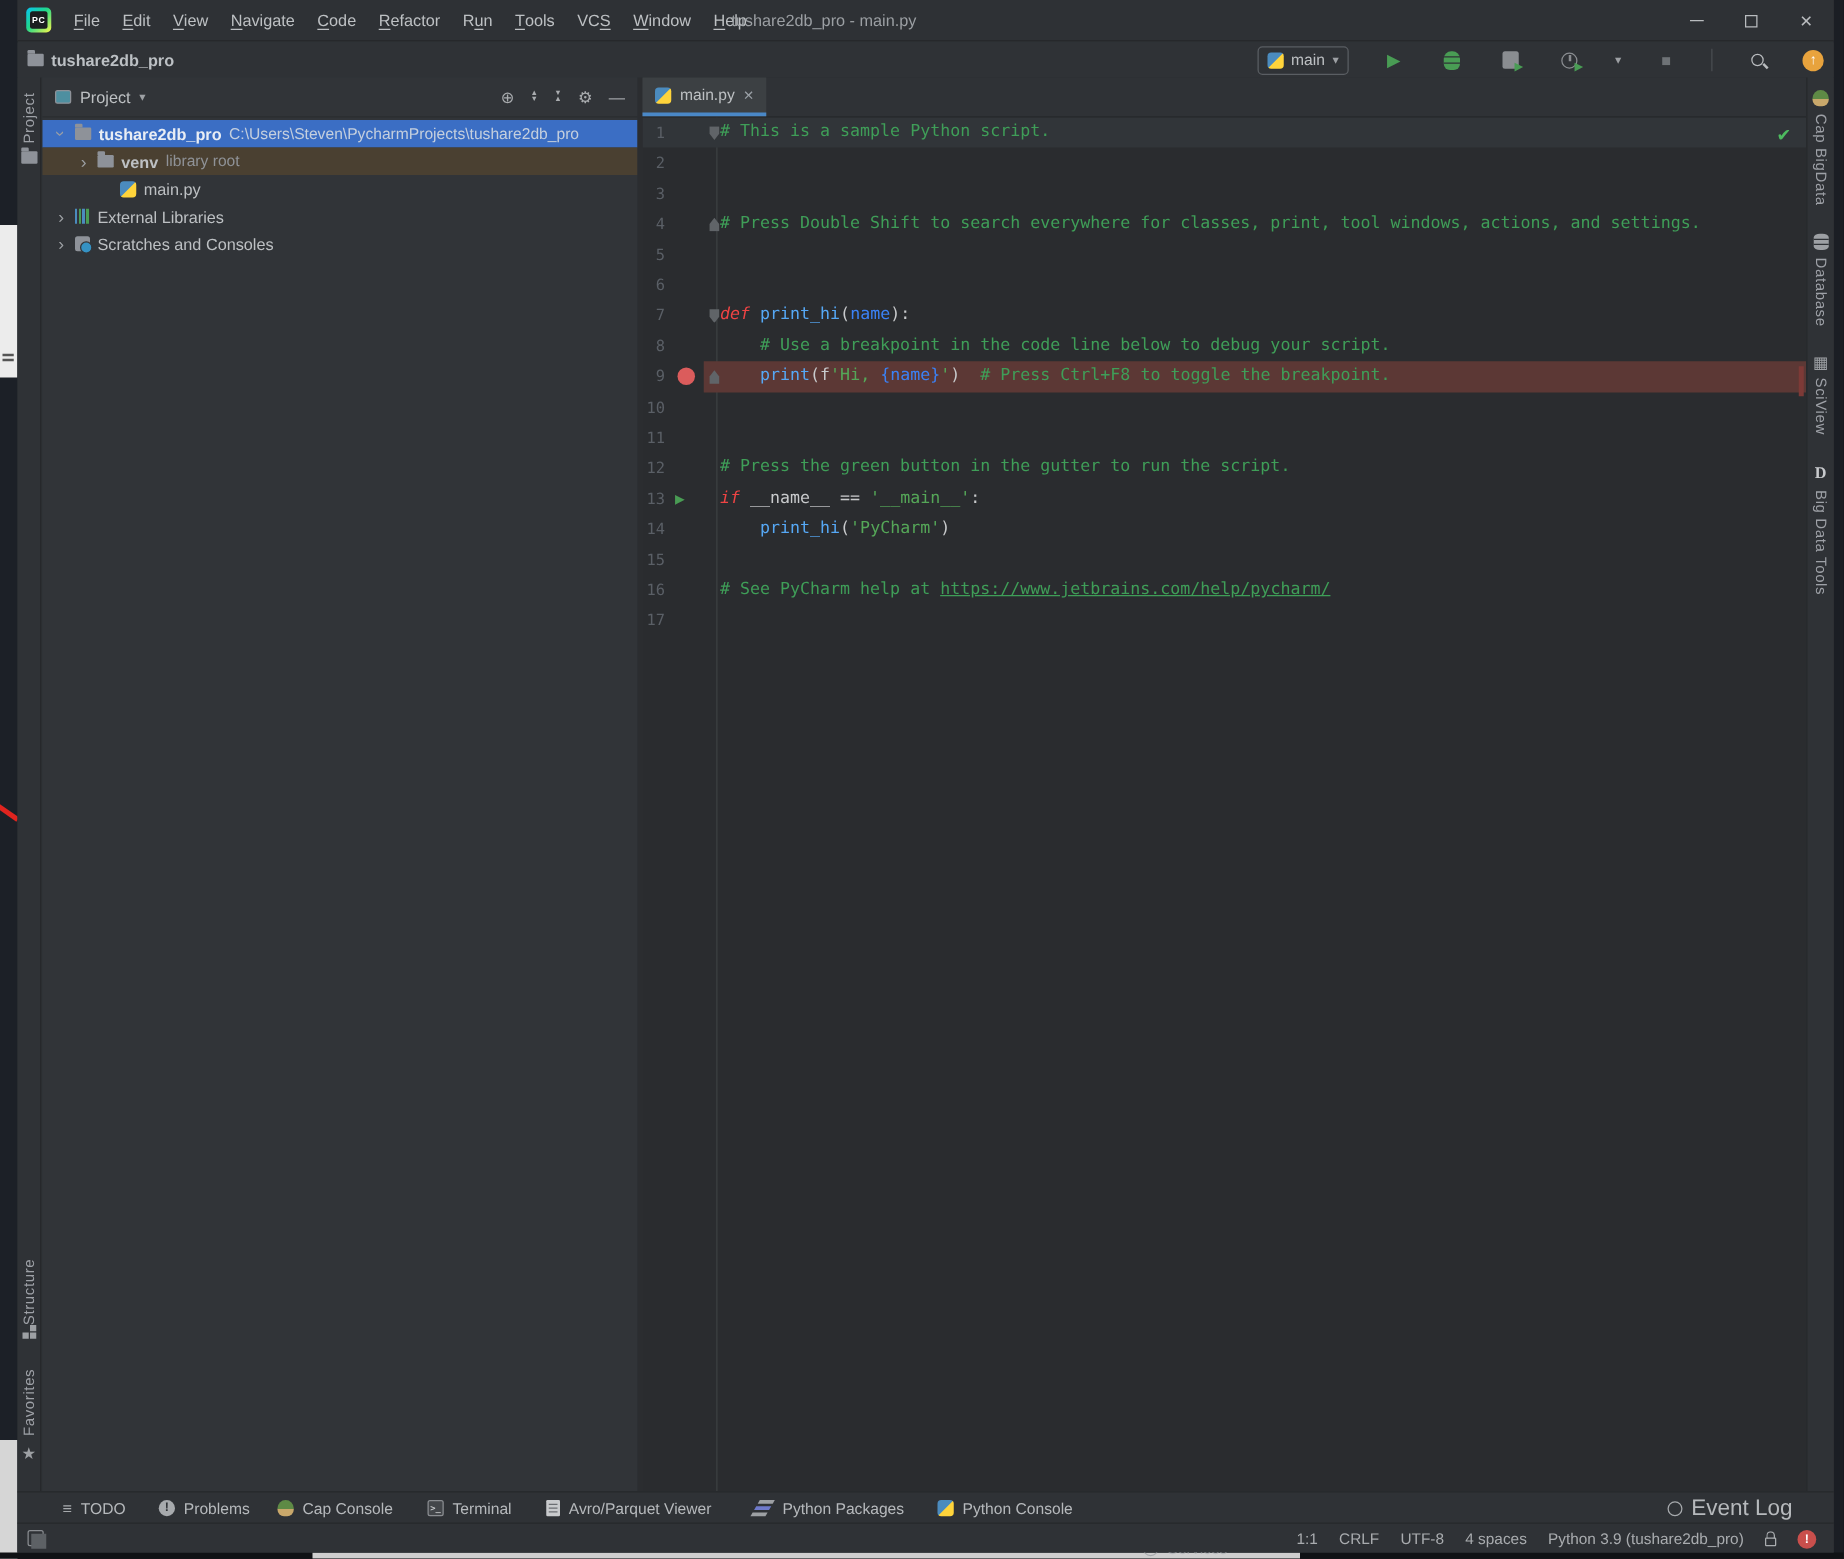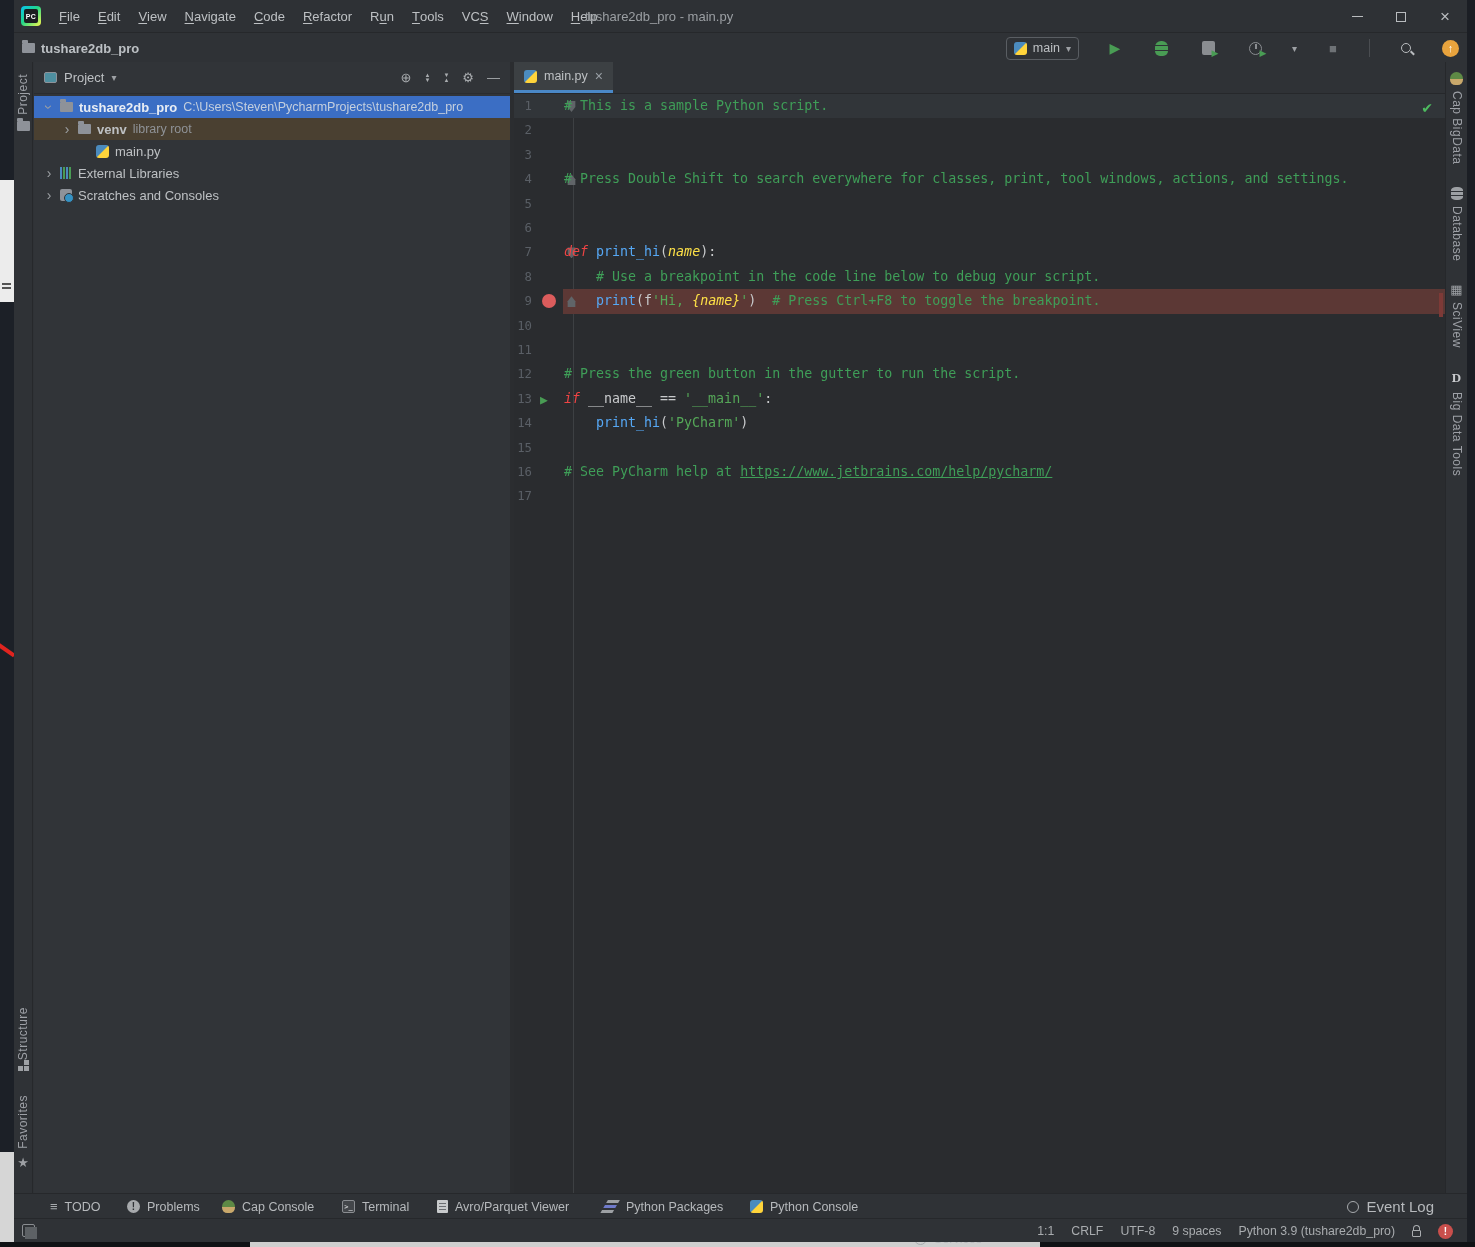--- a/index.html
+++ b/index.html
@@ -128,41 +128,41 @@
   .row-bg { position:absolute; inset:0; }
   .code-row.caret .row-bg { background:#313539; }
   .code-row.bp .row-bg { left:49px; background:#5C3835; }
   .lnum { position:absolute; left:0; top:0; width:18px; height:100%; text-align:right; color:#5A5F66;
           font-size:12.3px; line-height:24.4px; }
   .bp-dot { position:absolute; left:28px; top:5px; width:14px; height:14px; border-radius:50%; background:#DB5C5C; }
   .run-tri { position:absolute; left:26px; top:1px; color:#499C54; font-size:13px; line-height:24.4px; }
   .fold { position:absolute; left:52px; top:7px; width:11px; height:11px; background:#606468; }
   .fold.down { clip-path:polygon(15% 0,85% 0,85% 55%,50% 100%,15% 55%); }
   .fold.up   { clip-path:polygon(50% 0,85% 45%,85% 100%,15% 100%,15% 45%); }
-  .code-text { position:absolute; left:50px; top:0; line-height:24.4px; white-space:pre; }
+  .code-text { position:absolute; left:62px; top:0; line-height:24.4px; white-space:pre; }
   .tk-c { color:#3F9E58; } .tk-k { color:#ef4444; font-style:italic; }
-  .tk-f { color:#56A8F5; } .tk-p { color:#fde047;font-style:italic; }
+  .tk-f { color:#56A8F5; } .tk-p { color:#3b82f6; }
   .tk-s { color:#55A758; } .tk-t { color:#C8CACC; }
   .tk-l { color:#3F9E58; text-decoration:underline; }
   .check-ok { position:absolute; right:12px; top:38px; color:#4DBB5F; font-size:14px; }
   .stripe-mark { position:absolute; right:2px; top:231px; width:4px; height:24px; background:#7D3A37; }
   .tools-row { position:absolute; left:0; top:1193px; width:100%; height:25px; background:#2F3236; border-top:1px solid #26282B; }
   .tool-item { position:absolute; top:0; height:25px; display:flex; align-items:center; gap:7px; font-size:12.5px; color:#B6B9BC; }
   .ti-glyph { color:#A7AAAD; font-size:13px; line-height:1; }
   .icon-problems { width:13px; height:13px; border-radius:50%; background:#A7AAAD; color:#2F3236; font:bold 10px "Liberation Sans",sans-serif;
                    display:flex; align-items:center; justify-content:center; }
   .icon-term { width:13px; height:13px; background:#43464A; border:1px solid #8A8D91; border-radius:2px; color:#C8CACC;
                font:bold 7px "DejaVu Sans Mono",monospace; display:flex; align-items:center; justify-content:center; }
   .icon-doc { width:11px; height:13px; background:#C8CACC; border-radius:1px; position:relative; }
   .icon-doc:before { content:""; position:absolute; left:2px; top:3px; width:7px; height:1px; background:#6b6e72; box-shadow:0 3px 0 #6b6e72, 0 6px 0 #6b6e72; }
   .icon-pkg { width:12px; height:3px; background:#9DA0A4; transform:skewX(-30deg); box-shadow:0 5px 0 #6f7acb, 0 10px 0 #9DA0A4; margin-bottom:10px; }
   .icon-svc { width:13px; height:13px; border-radius:50%; border:1.5px solid #A7AAAD; color:#A7AAAD; font-size:7px;
               display:flex; align-items:center; justify-content:center; }
   .icon-ev { width:12px; height:12px; border-radius:50%; border:1.5px solid #A7AAAD; }
-  .event-item { position:absolute; right:33px; top:0; height:25px; display:flex; align-items:center; gap:7px; font-size:15px; color:#B6B9BC; }
+  .event-item { position:absolute; right:33px; top:0; height:25px; display:flex; align-items:center; gap:7px; font-size:18px; color:#B6B9BC; }
 
   
   .statusbar { position:absolute; left:0; top:1218px; width:100%; height:24px; background:#2F3236; border-top:1px solid #26282B;
                display:flex; align-items:center; font-size:12.3px; color:#A9ACAF; }
   .sb-corner { position:absolute; left:8px; top:5px; width:13px; height:13px; border:1.5px solid #8A8D91; border-radius:2px; }
   .sb-corner:before { content:""; position:absolute; left:2px; top:2px; width:12px; height:12px; background:#5d6165; }
   .sb-right { position:absolute; right:14px; top:0; height:24px; display:flex; align-items:center; gap:17px; }
   .lock { width:9px; height:7px; border:1.5px solid #A9ACAF; border-radius:1px; position:relative; margin-top:4px; }
   .lock:before { content:""; position:absolute; left:0px; top:-6px; width:5px; height:5px; border:1.5px solid #A9ACAF; border-bottom:none; border-radius:4px 4px 0 0; }
   .err-dot { width:15px; height:15px; border-radius:50%; background:#C94F4C; color:#fff; font:bold 10px "Liberation Sans",sans-serif;
@@ -486,21 +486,21 @@
         <span>Event Log</span>
       </div>
     </div>
 
     <div class="statusbar">
       <div class="sb-corner"></div>
       <div class="sb-right">
         <span>1:1</span>
         <span>CRLF</span>
         <span>UTF-8</span>
-        <span>9 spaces</span>
+        <span>4 spaces</span>
         <span>Python 3.9 (tushare2db_pro)</span>
         <span class="lock"></span>
         <span class="err-dot">
             <span>!</span>
           </span>
       </div>
     </div>
 
   </div>
 </div>

